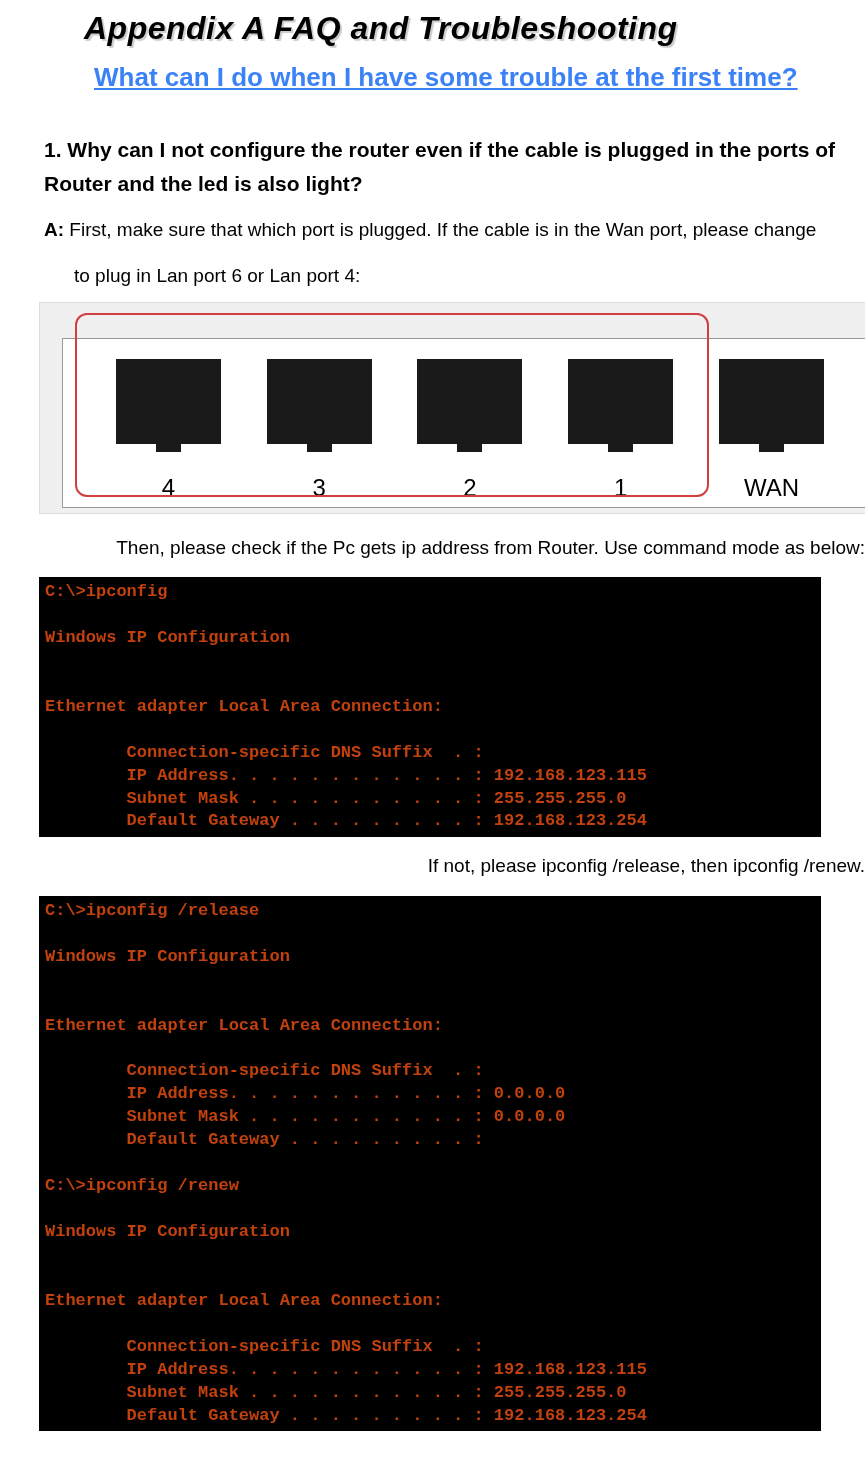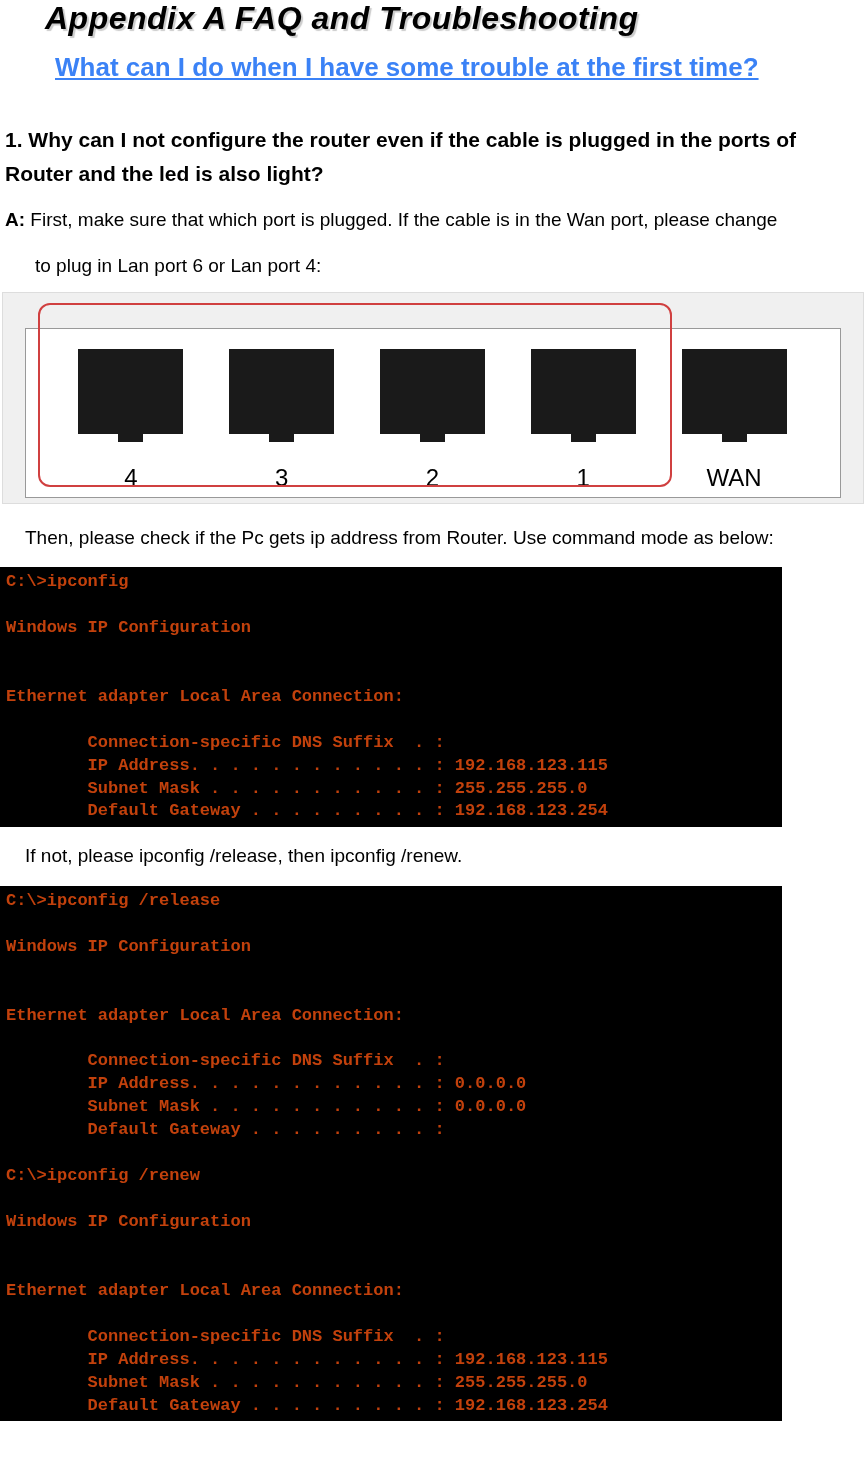--- a/index.html
+++ b/index.html
@@ -4,21 +4,22 @@
   <style>
     body {
       font-family: Arial, sans-serif;
       margin: 0;
       padding: 0;
       width: 865px;
       background: white;
       color: black;
     }
     .page {
-      padding: 0 0 0 0;
+      padding: 10px 0 0 0;
+      margin-left: 39px;
     }
     .appendix-title {
       font-size: 32px;
       font-weight: bold;
       font-style: italic;
       margin: 0 0 15px 45px;
       text-shadow: 2px 2px 1px #ccc;
       letter-spacing: 0.5px;
     }
     .subtitle-link {
@@ -107,20 +108,21 @@
       width: 630px;
       height: 180px;
       border: 2px solid #d04040;
       border-radius: 12px;
       pointer-events: none;
     }
     .body-text {
       font-size: 19px;
       margin: 15px 0 15px 25px;
       line-height: 1.5;
+      text-align: right;
     }
     .terminal {
       width: 770px;
       background: #000;
       color: #c2410c;
       font-family: "Courier New", monospace;
       font-size: 17px;
       font-weight: bold;
       padding: 4px 6px;
       white-space: pre;

